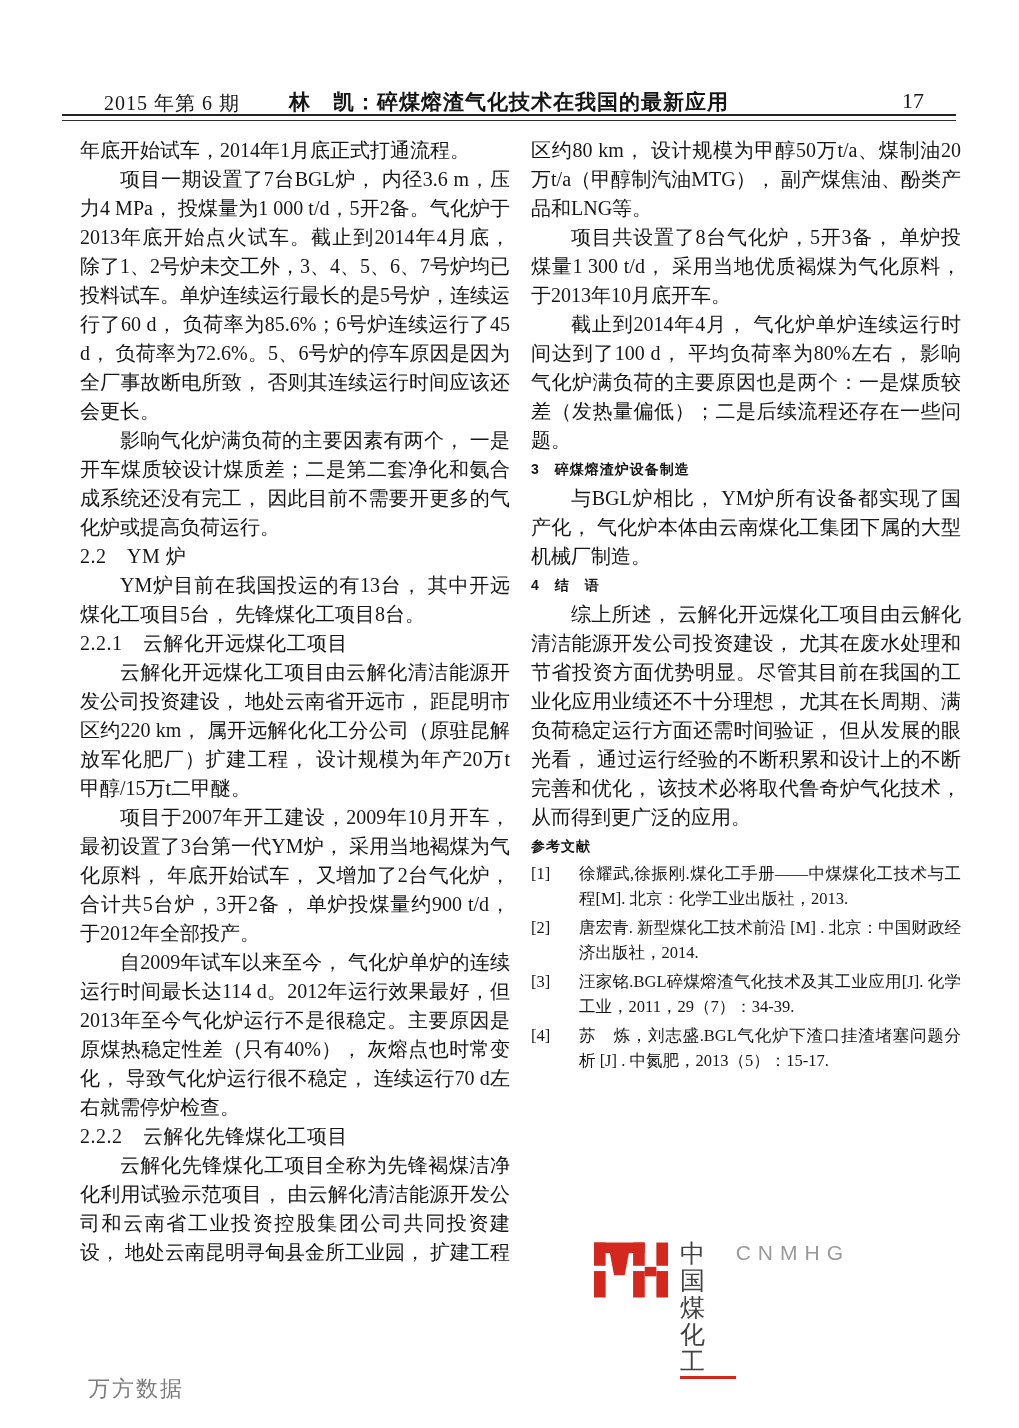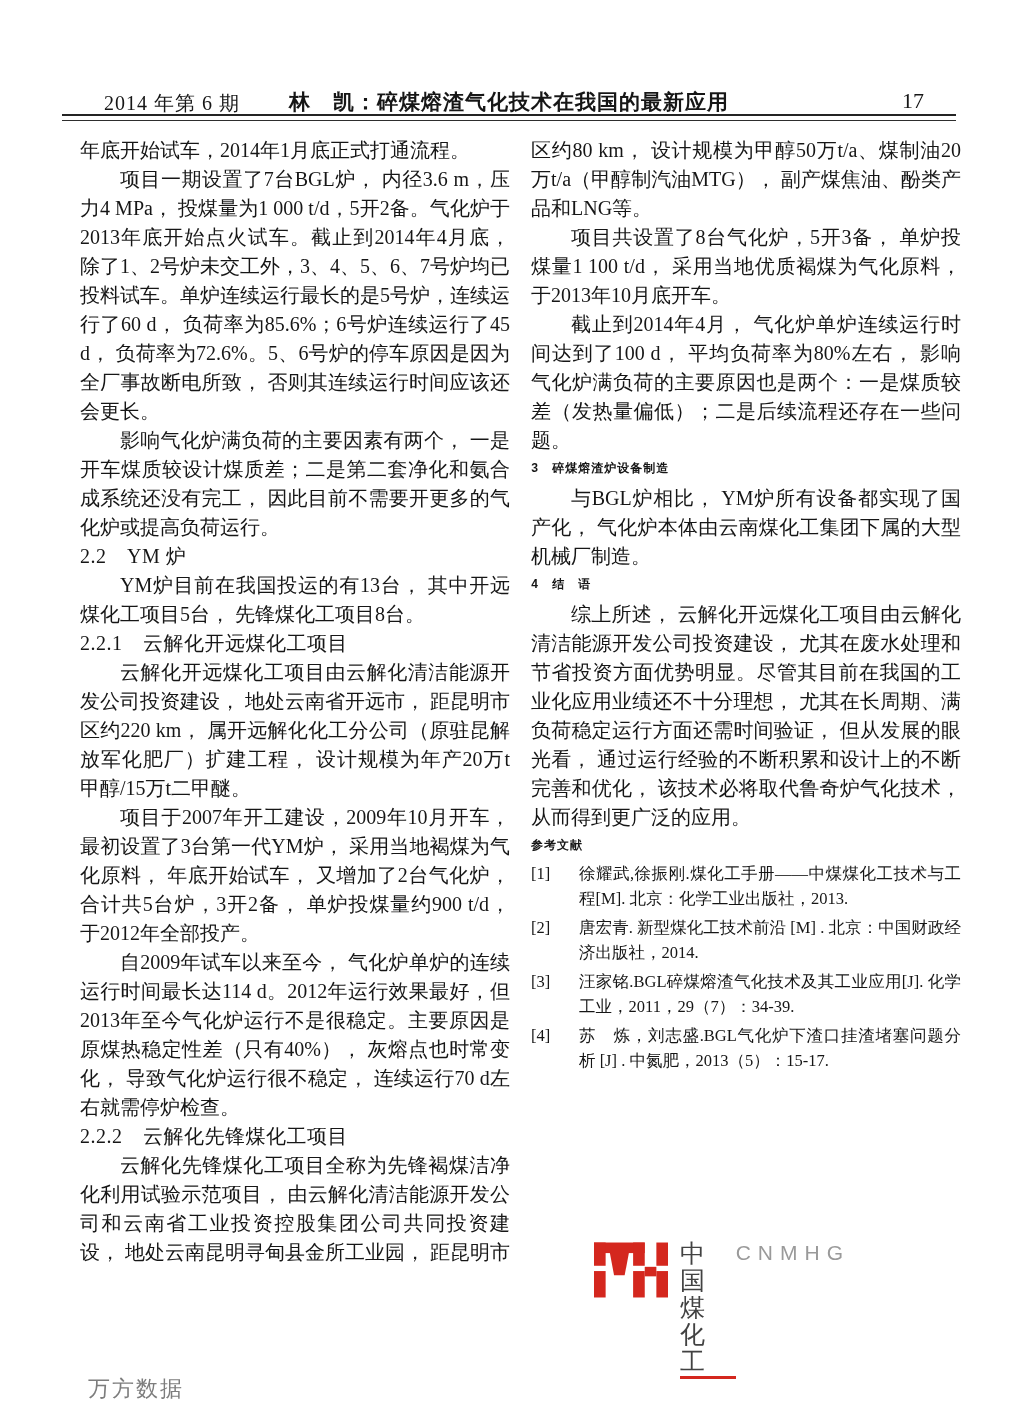--- a/index.html
+++ b/index.html
@@ -17,22 +17,22 @@
             border-top:2.5px solid #242424; border-bottom:1.5px solid #2e2e2e; }
   
   .col { position:absolute; top:136px; width:430px; font-size:20px; line-height:29px;
          text-align:justify; }
   .col-left  { left:80px; }
   .col-right { left:531px; }
   .col p { margin:0; }
   .para { text-indent:2em; }
   .cont { text-indent:0; }
   .h2, .h3 { text-indent:0; letter-spacing:0.5px; }
-  .h1 { text-indent:0; font-family:Liberation Mono, monospace;
-        font-weight:bold; font-size:12px; margin:14px 0 15px; letter-spacing:1px; }
+  .h1 { text-indent:0; font-family:Liberation Sans, sans-serif;
+        font-weight:bold; font-size:14px; margin:14px 0 15px; letter-spacing:1px; }
   .ref-heading { margin-top:21px; margin-bottom:16px; }
   
   .refs { font-size:16.5px; line-height:25px; }
   .ref { display:flex; margin-bottom:4px; }
   .ref-label { flex:0 0 48px; }
   .ref-text  { flex:1; text-align:justify; }
   
   .logo { position:absolute; left:594px; top:1240px; width:256px; height:68px;
           background:#ffffff; display:flex; align-items:flex-start; }
   .logo-glyph { width:74px; height:56px; margin:2px 12px 0 0; flex:0 0 auto; }
@@ -43,43 +43,43 @@
   
   .watermark { position:absolute; left:88px; top:1374px; font-size:22px; color:#7d7d7d;
                font-family:"Liberation Sans","DejaVu Sans",sans-serif; letter-spacing:2px; }
 </style>
 </head>
 <body>
 
 <div class="page">
 
   <div class="header">
-    <span class="issue">2014 年第 6 期</span>
+    <span class="issue">2015 年第 6 期</span>
     <span class="title">林　凯：碎煤熔渣气化技术在我国的最新应用</span>
     <span class="pageno">17</span>
   </div>
   <div class="rule"></div>
 
   <div class="col col-left">
     <p class="cont">年底开始试车，2014年1月底正式打通流程。</p>
     <p class="para">项目一期设置了7台BGL炉， 内径3.6 m，压力4 MPa， 投煤量为1 000 t/d，5开2备。气化炉于2013年底开始点火试车。截止到2014年4月底， 除了1、2号炉未交工外，3、4、5、6、7号炉均已投料试车。单炉连续运行最长的是5号炉，连续运行了60 d， 负荷率为85.6%；6号炉连续运行了45 d， 负荷率为72.6%。5、6号炉的停车原因是因为全厂事故断电所致， 否则其连续运行时间应该还会更长。</p>
     <p class="para">影响气化炉满负荷的主要因素有两个， 一是开车煤质较设计煤质差；二是第二套净化和氨合成系统还没有完工， 因此目前不需要开更多的气化炉或提高负荷运行。</p>
     <p class="h2">2.2　YM 炉</p>
     <p class="para">YM炉目前在我国投运的有13台， 其中开远煤化工项目5台， 先锋煤化工项目8台。</p>
     <p class="h3">2.2.1　云解化开远煤化工项目</p>
     <p class="para">云解化开远煤化工项目由云解化清洁能源开发公司投资建设， 地处云南省开远市， 距昆明市区约220 km， 属开远解化化工分公司（原驻昆解放军化肥厂）扩建工程， 设计规模为年产20万t甲醇/15万t二甲醚。</p>
     <p class="para">项目于2007年开工建设，2009年10月开车，最初设置了3台第一代YM炉， 采用当地褐煤为气化原料， 年底开始试车， 又增加了2台气化炉，合计共5台炉，3开2备， 单炉投煤量约900 t/d，于2012年全部投产。</p>
     <p class="para">自2009年试车以来至今， 气化炉单炉的连续运行时间最长达114 d。2012年运行效果最好，但2013年至今气化炉运行不是很稳定。主要原因是原煤热稳定性差（只有40%）， 灰熔点也时常变化， 导致气化炉运行很不稳定， 连续运行70 d左右就需停炉检查。</p>
     <p class="h3">2.2.2　云解化先锋煤化工项目</p>
-    <p class="para">云解化先锋煤化工项目全称为先锋褐煤洁净化利用试验示范项目， 由云解化清洁能源开发公司和云南省工业投资控股集团公司共同投资建设， 地处云南昆明寻甸县金所工业园， 距昆明市</p>
+    <p class="para">云解化先锋煤化工项目全称为先锋褐煤洁净化利用试验示范项目， 由云解化清洁能源开发公司和云南省工业投资控股集团公司共同投资建设， 地处云南昆明寻甸县金所工业园， 扩建工程</p>
   </div>
 
   <div class="col col-right">
     <p class="cont">区约80 km， 设计规模为甲醇50万t/a、煤制油20万t/a（甲醇制汽油MTG）， 副产煤焦油、酚类产品和LNG等。</p>
-    <p class="para">项目共设置了8台气化炉，5开3备， 单炉投煤量1 100 t/d， 采用当地优质褐煤为气化原料，于2013年10月底开车。</p>
+    <p class="para">项目共设置了8台气化炉，5开3备， 单炉投煤量1 300 t/d， 采用当地优质褐煤为气化原料，于2013年10月底开车。</p>
     <p class="para">截止到2014年4月， 气化炉单炉连续运行时间达到了100 d， 平均负荷率为80%左右， 影响气化炉满负荷的主要原因也是两个：一是煤质较差（发热量偏低）；二是后续流程还存在一些问题。</p>
     <p class="h1">3　碎煤熔渣炉设备制造</p>
     <p class="para">与BGL炉相比， YM炉所有设备都实现了国产化， 气化炉本体由云南煤化工集团下属的大型机械厂制造。</p>
     <p class="h1">4　结　语</p>
     <p class="para">综上所述， 云解化开远煤化工项目由云解化清洁能源开发公司投资建设， 尤其在废水处理和节省投资方面优势明显。尽管其目前在我国的工业化应用业绩还不十分理想， 尤其在长周期、满负荷稳定运行方面还需时间验证， 但从发展的眼光看， 通过运行经验的不断积累和设计上的不断完善和优化， 该技术必将取代鲁奇炉气化技术， 从而得到更广泛的应用。</p>
 
     <p class="h1 ref-heading">参考文献</p>
     <div class="refs">
       <div class="ref">
         <span class="ref-label">[1]</span>

